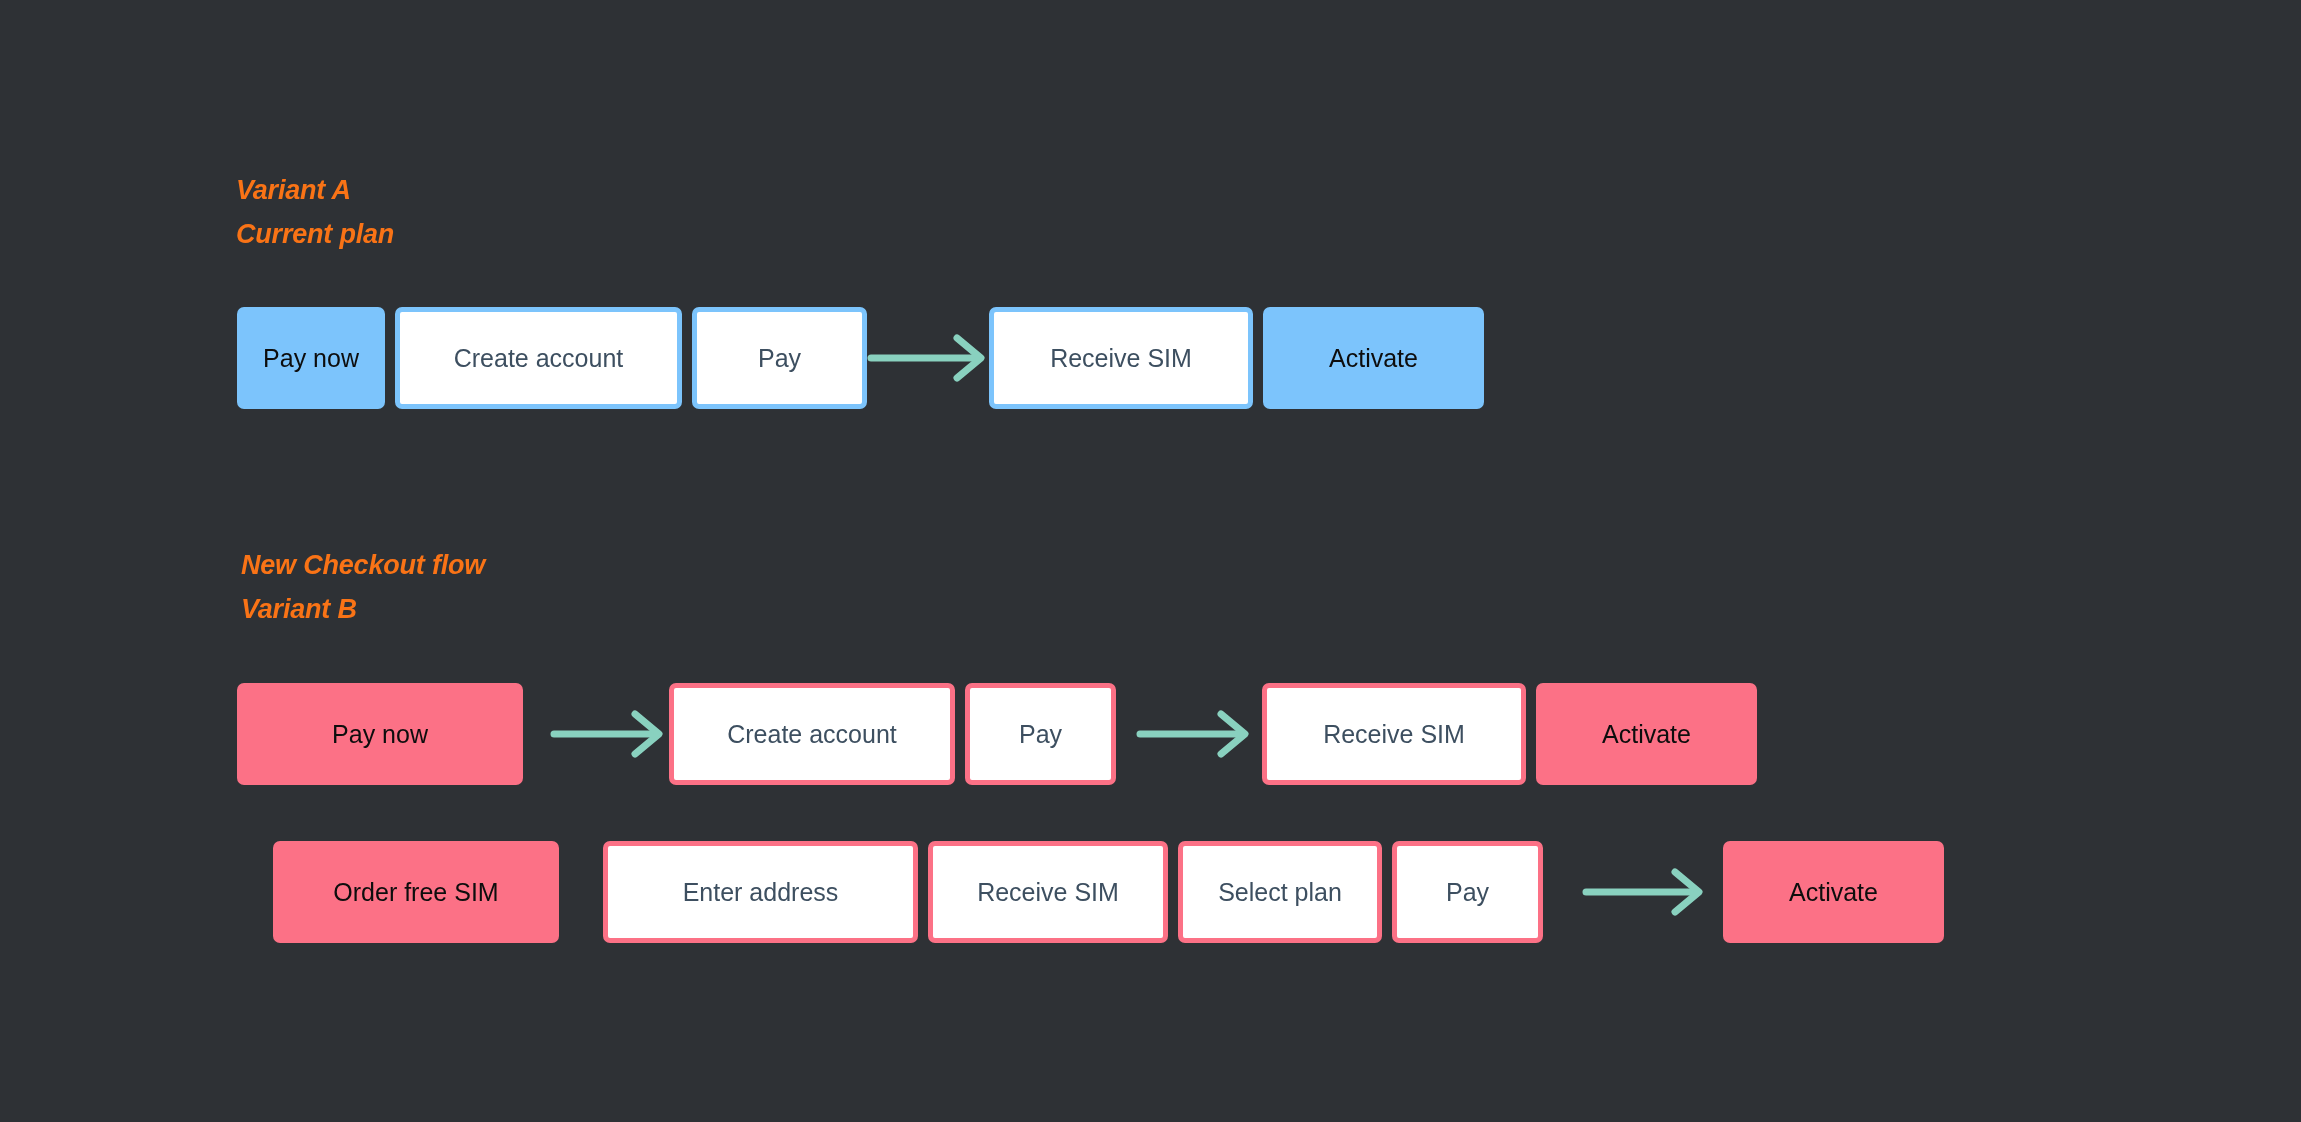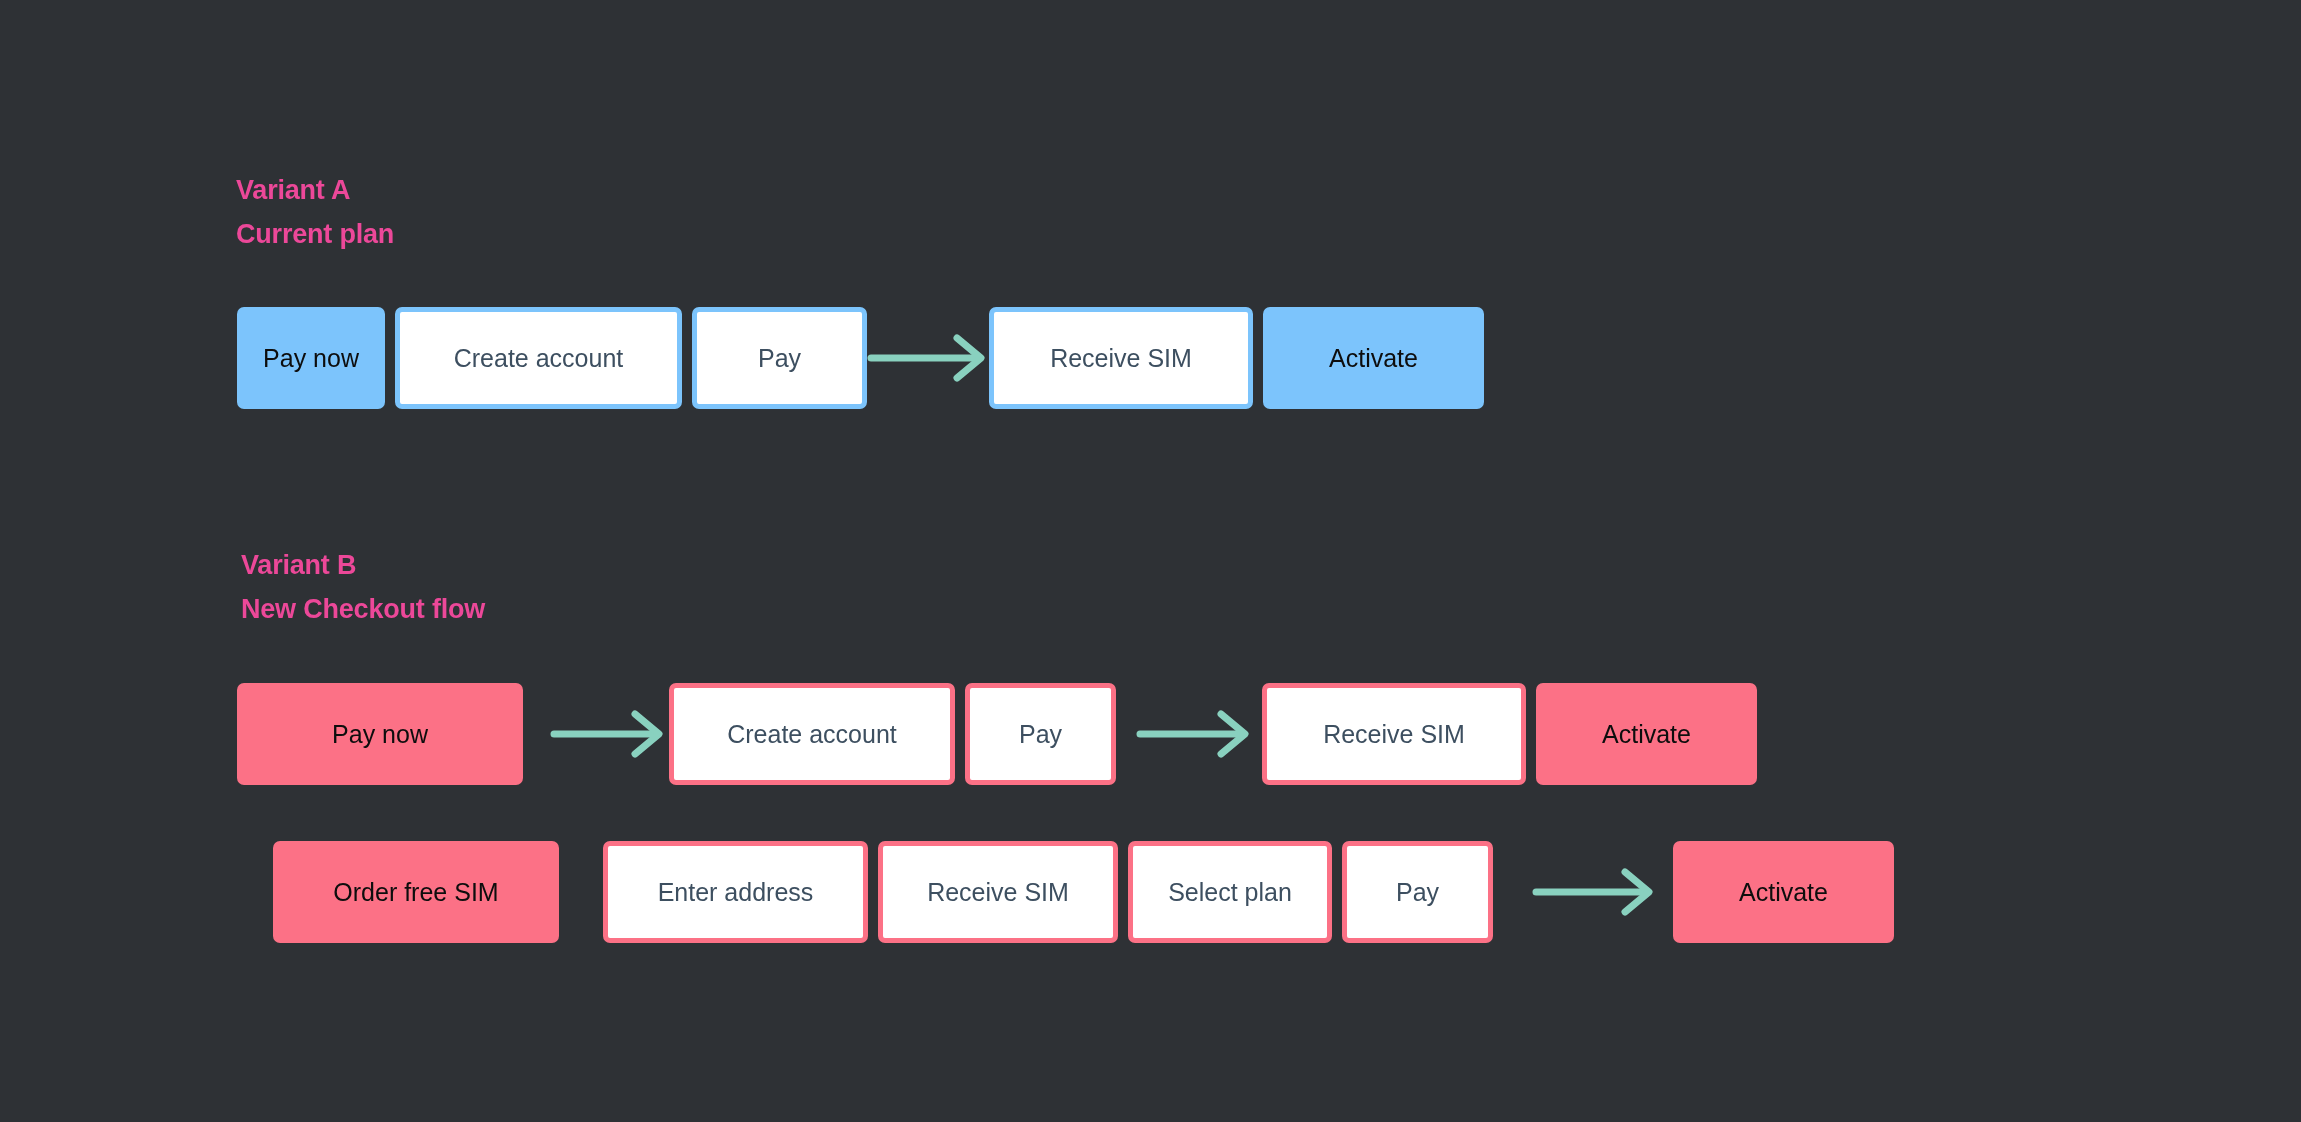--- a/index.html
+++ b/index.html
@@ -16,26 +16,27 @@
   }
 
   .canvas {
     position: absolute;
     inset: 0;
   }
 
   
   .section-heading {
     position: absolute;
-    color: #ec4899;
+    color: #f97316;
     font-weight: bold;
     font-size: 27px;
     line-height: 44px;
     letter-spacing: -0.2px;
     white-space: nowrap;
+    font-style: italic;
   }
   .section-heading .hline {
     display: block;
   }
 
   #heading-a { left: 236px; top: 168px; }
   #heading-b { left: 241px; top: 543px; }
 
   
   .flow-row {
@@ -130,22 +131,22 @@
       </svg>
     </div>
 
     <div class="step outline-blue" style="width:264px">Receive SIM</div>
     <div class="gap-xs"></div>
 
     <div class="step filled-blue" style="width:221px">Activate</div>
   </div>
 
   <div class="section-heading" id="heading-b">
+    <span class="hline">New Checkout flow</span>
     <span class="hline">Variant B</span>
-    <span class="hline">New Checkout flow</span>
   </div>
 
   <div class="flow-row" id="row-variant-b1">
 
     <div class="step filled-pink" style="width:286px">Pay now</div>
 
     <div class="arrow">
       <svg width="146" height="54" viewBox="0 0 146 54" fill="none" xmlns="http://www.w3.org/2000/svg" aria-hidden="true">
         <path d="M31 27 H128" stroke="#89d1bf" stroke-width="7" stroke-linecap="round"></path>
         <path d="M112 7 L136 27 L112 47" stroke="#89d1bf" stroke-width="7" stroke-linecap="round" stroke-linejoin="round" fill="none"></path>
@@ -168,21 +169,21 @@
     <div class="gap-xs"></div>
 
     <div class="step filled-pink" style="width:221px">Activate</div>
   </div>
 
   <div class="flow-row" id="row-variant-b2">
 
     <div class="step filled-pink" style="width:286px">Order free SIM</div>
     <div class="gap-s"></div>
 
-    <div class="step outline-pink" style="width:265px">Enter address</div>
+    <div class="step outline-pink" style="width:315px">Enter address</div>
     <div class="gap-xs"></div>
 
     <div class="step outline-pink" style="width:240px">Receive SIM</div>
     <div class="gap-xs"></div>
 
     <div class="step outline-pink" style="width:204px">Select plan</div>
     <div class="gap-xs"></div>
 
     <div class="step outline-pink" style="width:151px">Pay</div>
 

